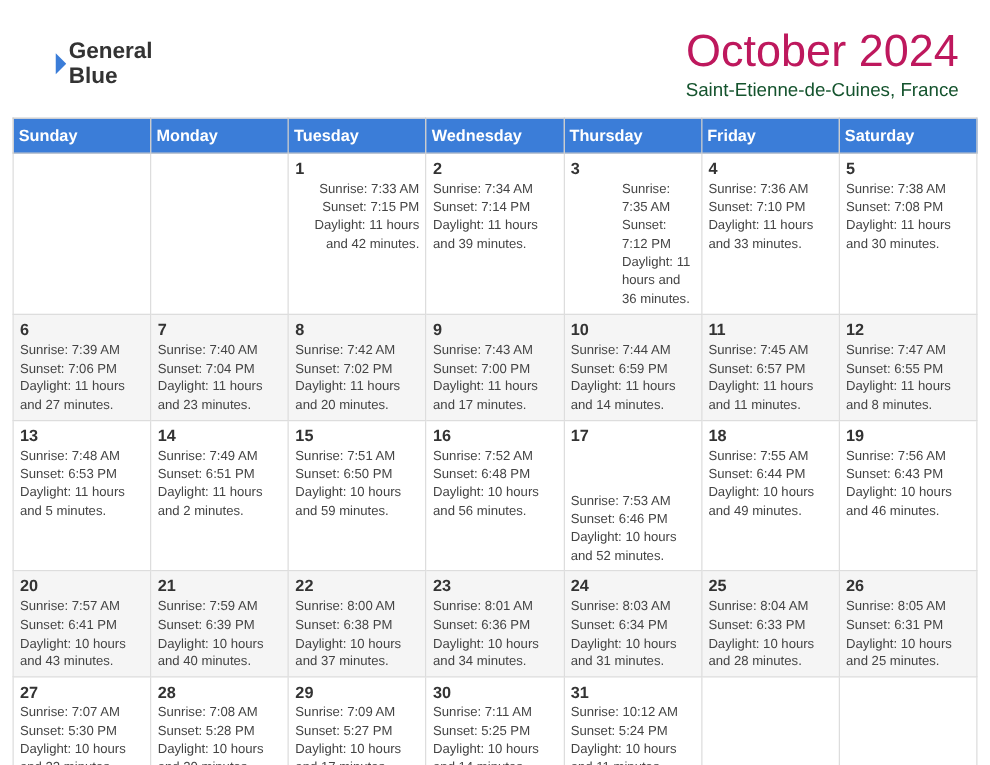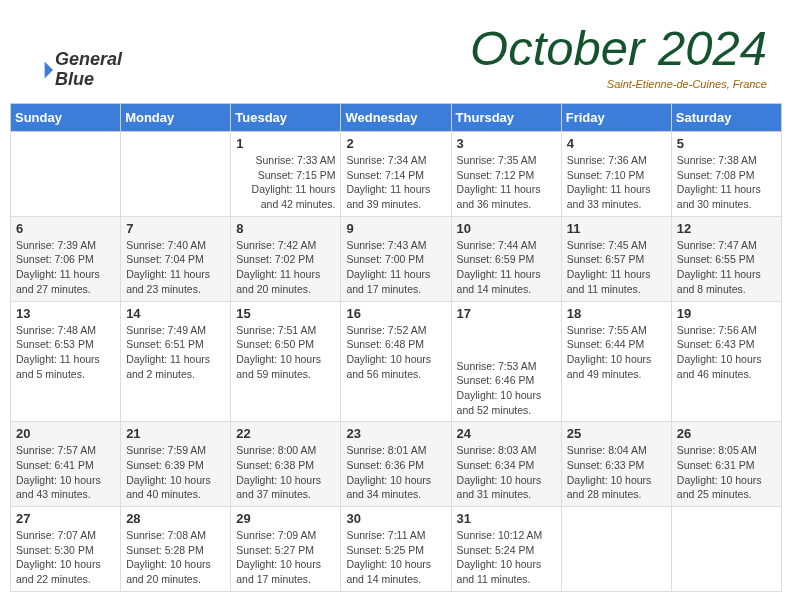--- a/index.html
+++ b/index.html
@@ -6,23 +6,22 @@
     body {
       font-family: Arial, sans-serif;
       background: #fff;
       width: 792px;
       min-height: 612px;
       padding: 10px;
     }
     .header {
       display: flex;
       justify-content: space-between;
-      align-items: flex-end;
+      align-items: center;
       padding: 10px 15px 5px 15px;
-      font-style: italic;
     }
     .logo {
       display: flex;
       align-items: center;
       gap: 0;
     }
     .logo-text {
       font-size: 18px;
       font-weight: bold;
       color: #333;
@@ -33,27 +32,27 @@
     }
     .logo-icon {
       width: 28px;
       height: 28px;
       margin-right: 2px;
     }
     .title-block {
       text-align: right;
     }
     .month-title {
-      font-size: 49px;
+      font-size: 36px;
       font-weight: 300;
+      color: #be185d;
+    }
+    .location {
+      font-size: 15px;
       color: #14532d;
-    }
-    .location {
-      font-size: 11px;
-      color: #a16207;
       margin-top: 2px;
     }
     table {
       width: 100%;
       border-collapse: collapse;
       margin-top: 8px;
     }
     th {
       background-color: #3b7dd8;
       color: #fff;
@@ -136,21 +135,21 @@
 Daylight: 11 hours and 42 minutes.</div>
         </td>
         <td>
           <div class="day-number">2</div>
           <div class="day-info" style="white-space: pre-line;">Sunrise: 7:34 AM
 Sunset: 7:14 PM
 Daylight: 11 hours and 39 minutes.</div>
         </td>
         <td>
           <div class="day-number">3</div>
-          <div class="day-info" style="white-space: pre-line;">Sunrise: 7:35 AM
+          <div class="day-info" style="white-space: pre-line; margin-left: 41px;">Sunrise: 7:35 AM
 Sunset: 7:12 PM
 Daylight: 11 hours and 36 minutes.</div>
         </td>
         <td>
           <div class="day-number">4</div>
           <div class="day-info" style="white-space: pre-line;">Sunrise: 7:36 AM
 Sunset: 7:10 PM
 Daylight: 11 hours and 33 minutes.</div>
         </td>
         <td>

